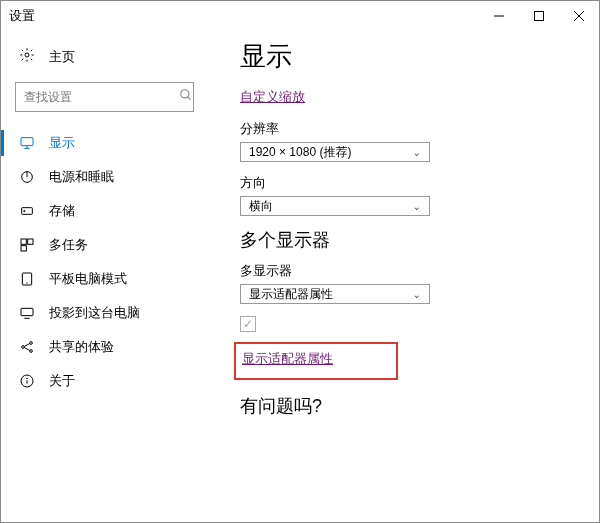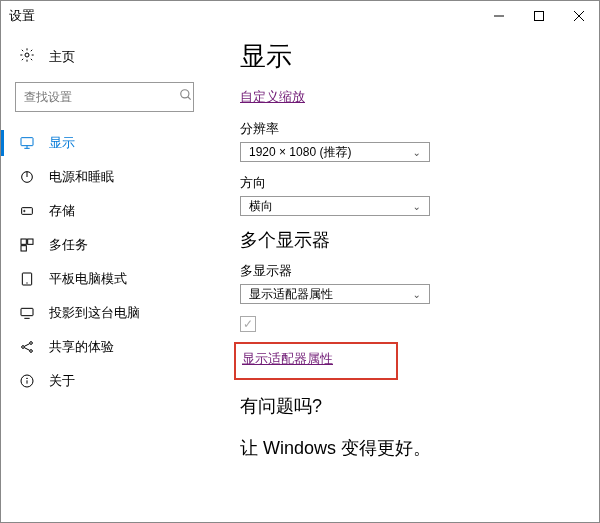--- a/index.html
+++ b/index.html
@@ -176,16 +176,15 @@
     <div class="chk-row">
       <span class="box">✓</span>
     </div>
 
     <div class="highlight">
       <div class="link" style="margin:0">显示适配器属性</div>
     </div>
 
     <div class="h2">有问题吗?</div>
 
-    <div class="h2" style="margin-top:18px">让 Windows 变得更好。</div>
 
   </div>
 </div>
 
 </body></html>

